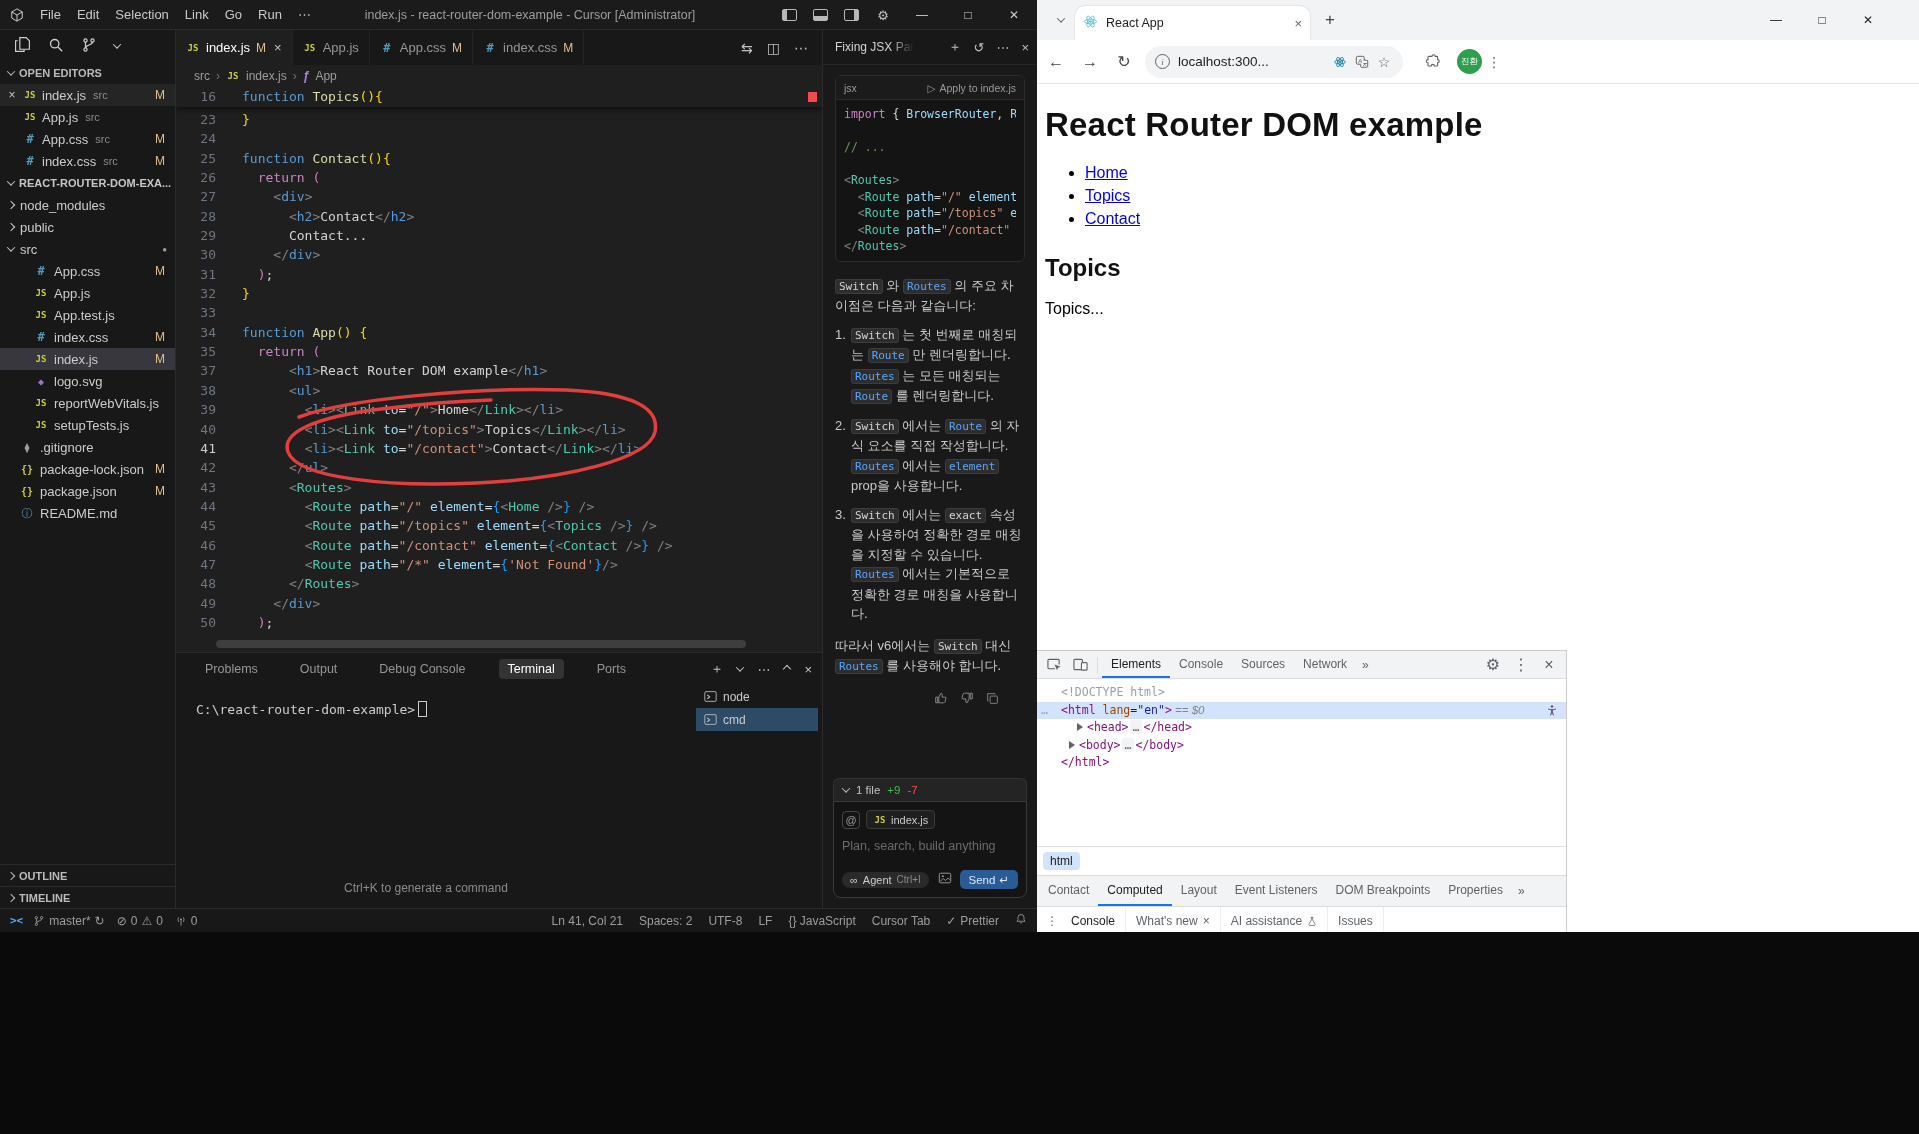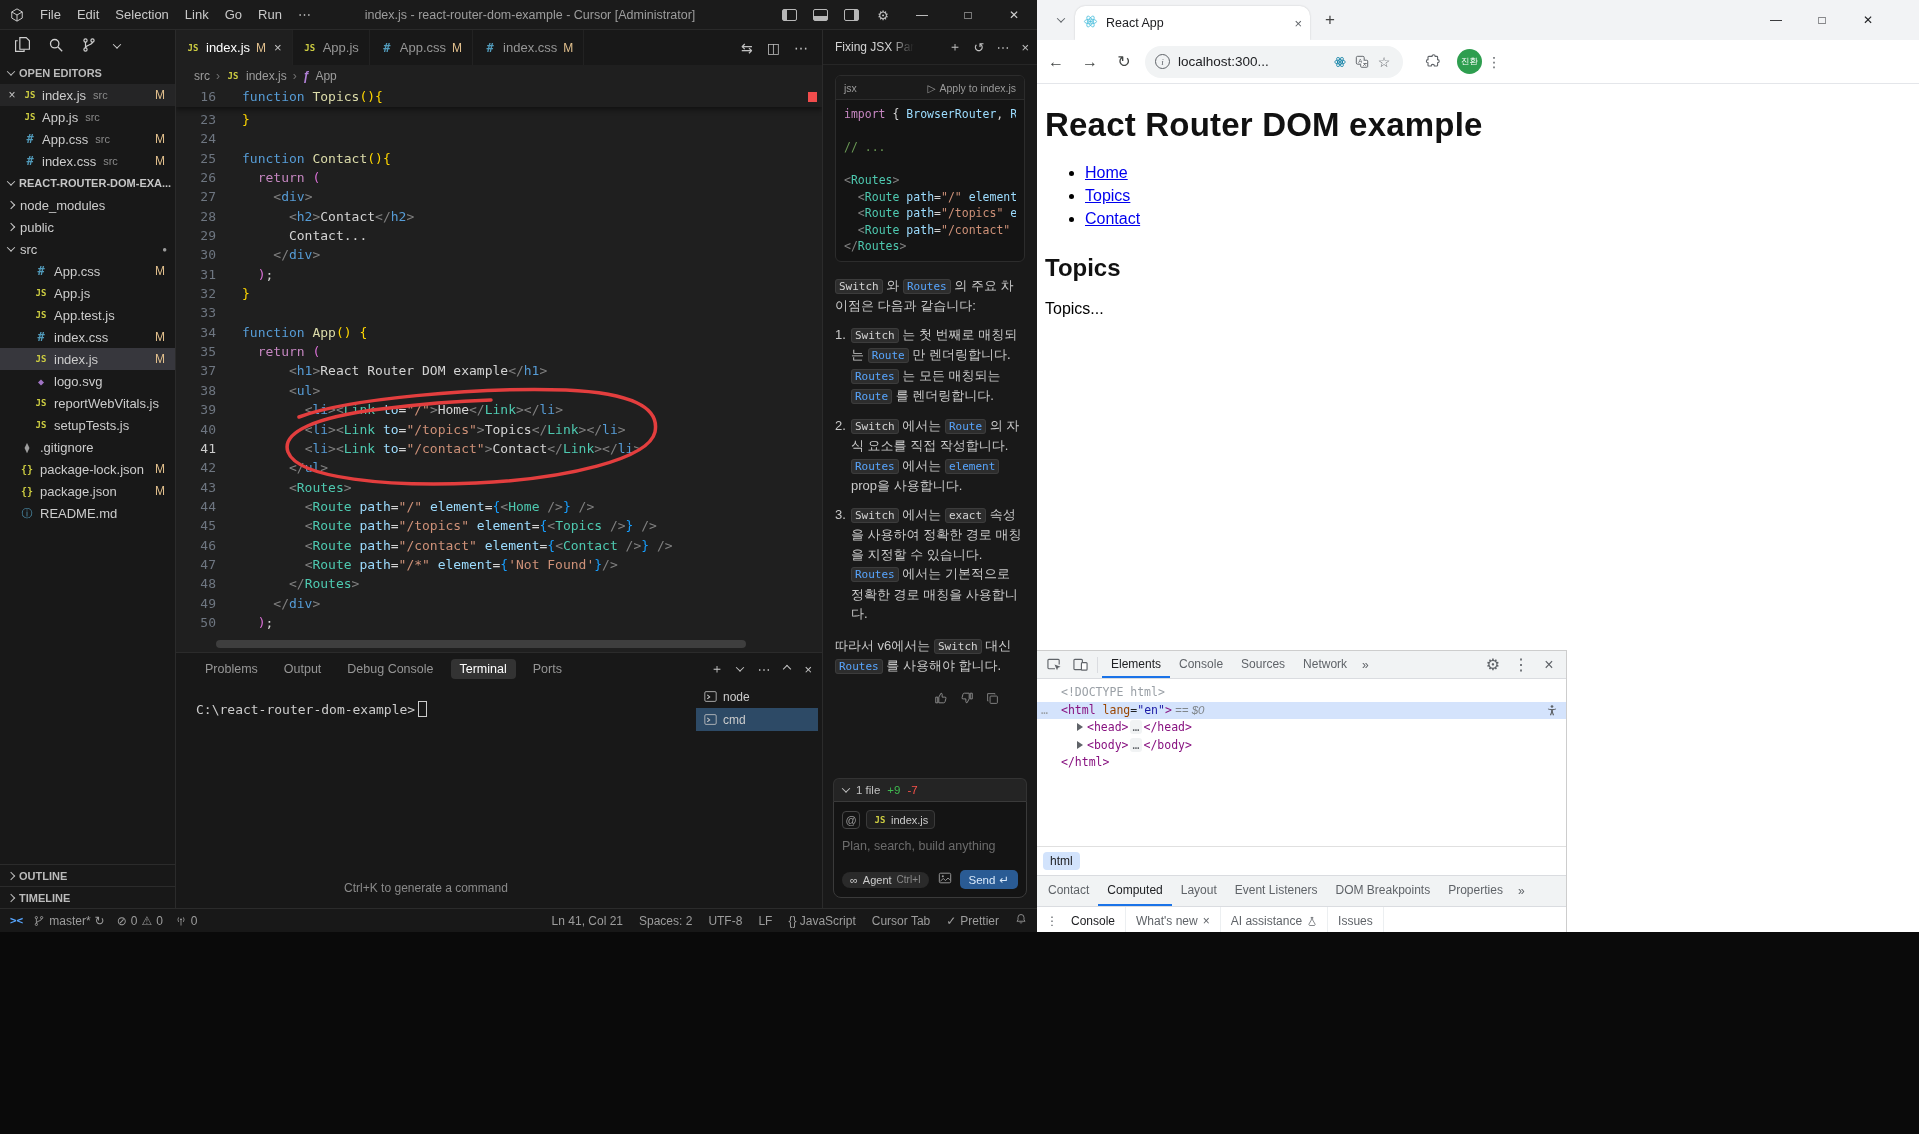--- a/index.html
+++ b/index.html
@@ -74,21 +74,21 @@
   .tk-cmp{color:#4ec9b0;}.tk-attr{color:#9cdcfe;}.tk-str{color:#ce9178;}.tk-p{color:#808080;}
   .tk-t{color:#d4d4d4;}.tk-b1{color:#ffd700;}.tk-b2{color:#da70d6;}.tk-b3{color:#179fff;}
   .tk-cm{color:#6a9955;}.tk-id{color:#9cdcfe;}
   .anno{position:absolute;left:0;top:0;z-index:4;pointer-events:none;}
   .ruler-red{position:absolute;top:5px;right:5px;width:9px;height:10px;background:#f14c4c;z-index:5;}
   .hscroll{position:absolute;bottom:4px;left:40px;width:530px;height:8px;background:rgba(121,121,121,.35);border-radius:4px;z-index:5;}
 
   
   .panel{position:absolute;left:0;right:0;bottom:0;height:256px;background:#181818;border-top:1px solid #2b2b2b;}
   .panel-top{height:32px;display:flex;align-items:center;padding:0 10px 0 20px;}
-  #panel-tabs{display:flex;gap:8px;align-items:center;}
+  #panel-tabs{display:flex;gap:24px;align-items:center;}
   .ptab{font-size:12.5px;color:#969696;padding:3px 9px;}
   .ptab.active{background:#333333;border-radius:4px;color:#ffffff;}
   .panel-actions{margin-left:auto;display:flex;align-items:center;gap:14px;color:#c5c5c5;font-size:13px;}
   .panel-body{position:relative;height:222px;}
   .term-line{padding:16px 0 0 20px;font-family:"DejaVu Sans Mono",monospace;font-size:13px;color:#cccccc;display:flex;align-items:center;}
   .term-cursor{display:inline-block;width:9px;height:16px;border:1px solid #cccccc;margin-left:3px;}
   .sessions{position:absolute;top:0;right:4px;width:122px;}
   .sess{height:23px;display:flex;align-items:center;gap:6px;padding-left:8px;font-size:12px;color:#cccccc;}
   .sess.selected{background:#2d4a66;}
   .term-hint{position:absolute;bottom:12px;left:0;width:500px;text-align:center;font-size:12px;color:#8a8a8a;}
@@ -739,21 +739,21 @@
           <span class="dt-ico">×</span>
         </span>
       </div>
       <div class="dom-tree" id="dom-tree">
           <div class="dom-row" style="padding-left: 24px;"><span class="dv-gray">&lt;!DOCTYPE html&gt;</span></div>
           <div class="dom-row selected" style="padding-left: 24px;"><span class="gut">…</span><span class="dv-tag">&lt;html</span><span class="dv-t"> </span><span class="dv-attr">lang</span><span class="dv-t">=</span><span class="dv-val">"en"</span><span class="dv-tag">&gt;</span><span class="dv-sel"> == $0</span><span class="a11y"><svg width="12" height="12" viewBox="0 0 16 16">
                 <circle cx="8" cy="3.3" r="1.8" fill="#5f6368"></circle>
                 <path d="M2.5 6c3.6 1 7.4 1 11 0l-.4 1.4-4 .9.3 2.9 1.4 3.6-1.5.6L8 11.9l-1.3 3.5-1.5-.6 1.4-3.6.3-2.9-4-.9z" fill="#5f6368"></path>
               </svg></span></div>
           <div class="dom-row" style="padding-left: 40px;"><span class="dt-arrow"></span><span class="dv-tag">&lt;head&gt;</span><span class="dv-ell">…</span><span class="dv-tag">&lt;/head&gt;</span></div>
-          <div class="dom-row" style="padding-left: 40px;"><span class="dt-arrow"></span><span class="dv-tag">&lt;body&gt;</span><span class="dv-ell">…</span><span class="dv-tag">&lt;/body&gt;</span></div>
+          <div class="dom-row" style="padding-left: 32px;"><span class="dt-arrow"></span><span class="dv-tag">&lt;body&gt;</span><span class="dv-ell">…</span><span class="dv-tag">&lt;/body&gt;</span></div>
           <div class="dom-row" style="padding-left: 24px;"><span class="dv-tag">&lt;/html&gt;</span></div>
         </div>
       <div class="dt-crumb">
         <span class="crumb-chip">html</span>
       </div>
       <div class="dt-sidebar">
         <span id="dt-sidetabs">
             <span class="dtab">Contact</span>
             <span class="dtab active">Computed</span>
             <span class="dtab">Layout</span>

